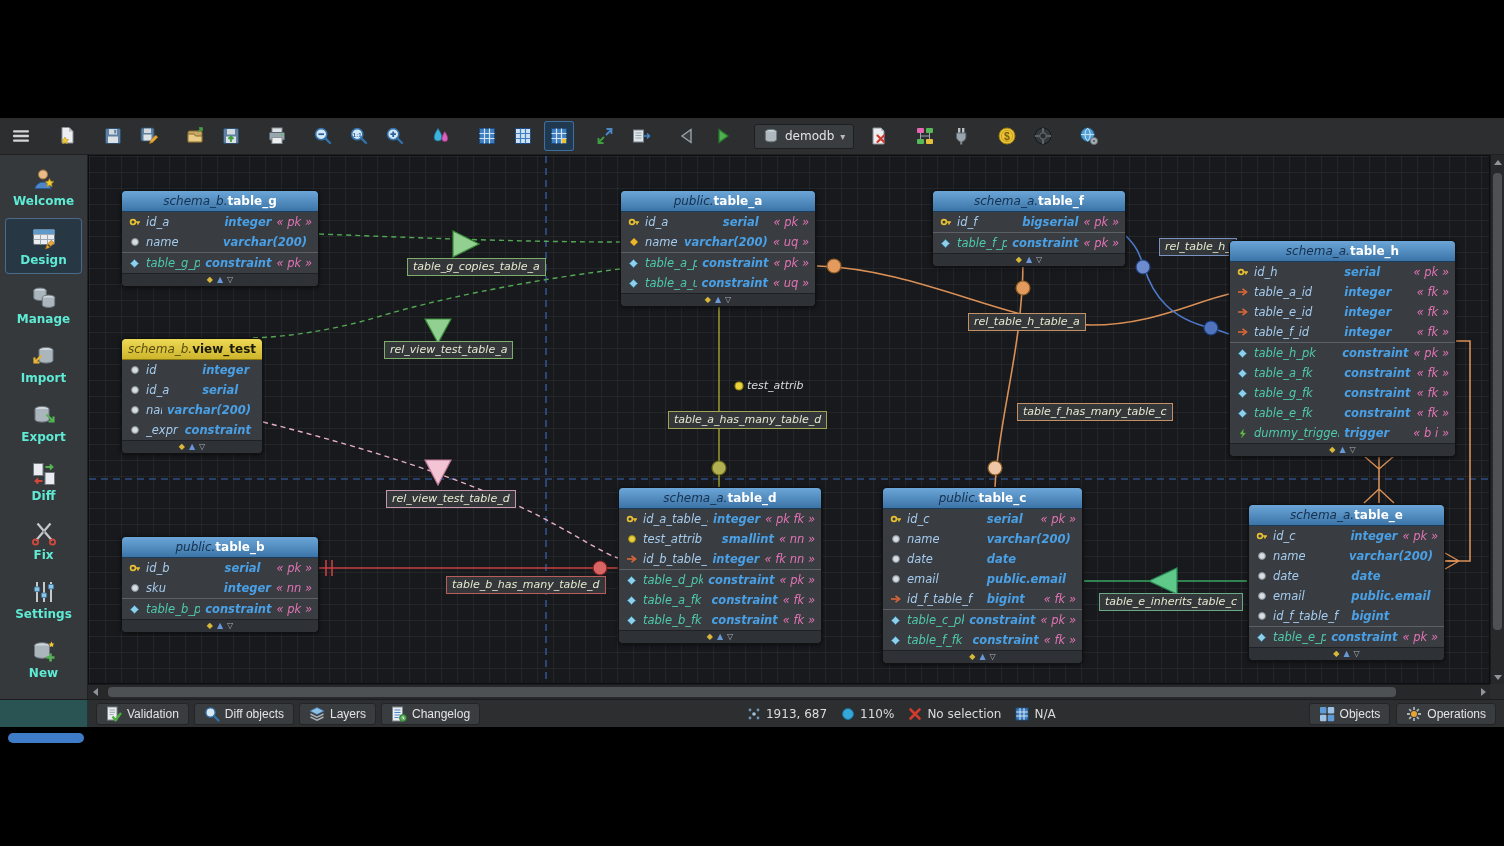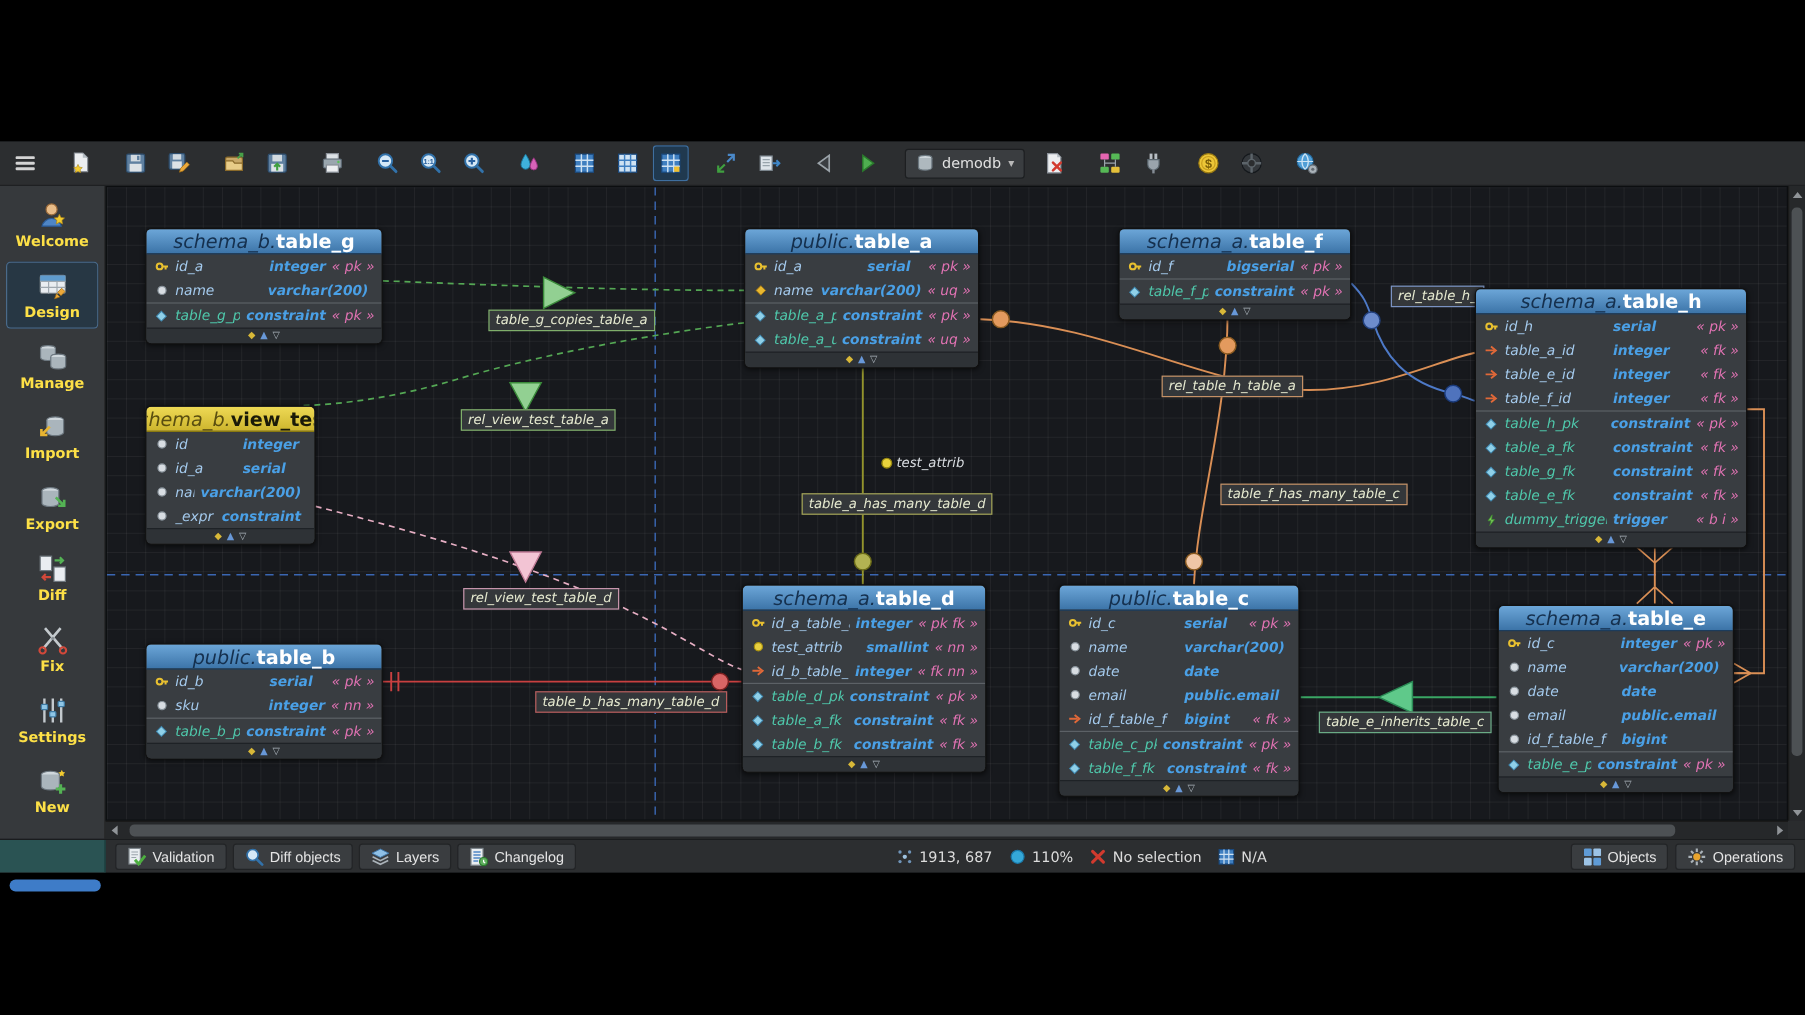--- a/index.html
+++ b/index.html
@@ -6,33 +6,33 @@
 html,body{width:1504px;height:846px;background:#000;overflow:hidden;font-family:"DejaVu Sans","Liberation Sans",sans-serif}
 #app{position:absolute;left:0;top:118px;width:1504px;height:609px;background:#2f3133;display:flex;flex-direction:column}
 #toolbar{height:37px;background:#2c2e30;border-bottom:1px solid #1e2022;display:flex;align-items:center;padding:0 6px;gap:6px}
 .tool{width:30px;height:30px;border:none;background:transparent;border-radius:3px;display:flex;align-items:center;justify-content:center;cursor:default}
 .tool.gap{margin-left:10px}
 .tool.active{background:#20394f;box-shadow:inset 0 0 0 1px #3f6f9f}
 .tool-combo{height:25px;margin:0 4px 0 10px;background:#3a3d40;border:1px solid #1d1f21;border-radius:3px;display:flex;align-items:center;gap:6px;padding:0 8px;color:#e2e2e2;font-size:12px}
 .tc-caret{color:#b8b8b8;font-size:10px}
 #middle{flex:1;display:flex;min-height:0}
 #sidebar{width:88px;background:#36393c;border-right:1px solid #222;display:flex;flex-direction:column;padding:4px 5px;gap:3px}
-.side-item{height:56px;display:flex;flex-direction:column;align-items:center;justify-content:center;gap:2px;border-radius:4px;color:#fde047;font-size:12px;font-weight:bold}
+.side-item{height:56px;display:flex;flex-direction:column;align-items:center;justify-content:center;gap:2px;border-radius:4px;color:#5eead4;font-size:12px;font-weight:bold}
 .side-item.active{background:#273744;box-shadow:inset 0 0 0 1px #4a6a8a}
 #canvas-area{flex:1;position:relative;min-width:0}
 #canvas{position:absolute;left:0;top:0;right:14px;bottom:15px;overflow:hidden;border:1px solid #0c0e10;background-color:#17191d;background-image:linear-gradient(rgba(255,255,255,.05) 1px,transparent 1px),linear-gradient(90deg,rgba(255,255,255,.05) 1px,transparent 1px);background-size:16px 16px}
 #canvas-inner{position:absolute;left:-88px;top:-155px;width:1504px;height:846px}
 #rel-svg{position:absolute;left:0;top:0;z-index:1;pointer-events:none}
 .guide{stroke:#3a66b2;stroke-width:1.2;stroke-dasharray:7,5;fill:none}
 #labels{position:absolute;left:0;top:0;z-index:2}
 .rlabel{position:absolute;font-size:11px;font-style:italic;color:#e6ead0;background:#34373a;border:1px solid #888;padding:1px 5px 2px;white-space:nowrap}
 .plainlabel{position:absolute;font-size:11px;font-style:italic;color:#d8dce0;white-space:nowrap}
 #entities{position:absolute;left:0;top:0;z-index:3}
 .entity{position:absolute;background:#393d41;border:1px solid #111;border-radius:5px;overflow:hidden;box-shadow:0 1px 4px rgba(0,0,0,.55)}
-.ehead{height:21px;display:flex;align-items:center;justify-content:center;background:linear-gradient(#6ca6d8,#3c74a8);border-bottom:1px solid #1c3c5c;font-size:16px}
+.ehead{height:21px;display:flex;align-items:center;justify-content:center;background:linear-gradient(#6ca6d8,#3c74a8);border-bottom:1px solid #1c3c5c;font-size:12px}
 .entity.view .ehead{background:linear-gradient(#eed955,#cdb52d);border-bottom:1px solid #8a7a10}
 .ehead .schema{font-style:italic;color:#15304e}
 .entity.view .ehead .schema{color:#5a4e10}
 .ehead .tname{font-weight:bold;color:#fff}
 .entity.view .ehead .tname{color:#1a1a08}
 .erow{height:20px;display:flex;align-items:center;gap:5px;padding:0 6px;font-style:italic;font-size:11.5px}
 .erow .ic{width:13px;display:flex;justify-content:center;flex:none}
 .erow .nm{color:#a5cbee;width:40%;overflow:hidden;white-space:nowrap}
 .erow .nm.cnm{color:#4fc9ac}
 .erow .tp{color:#4aa0e6;flex:1;white-space:nowrap;font-weight:bold}

